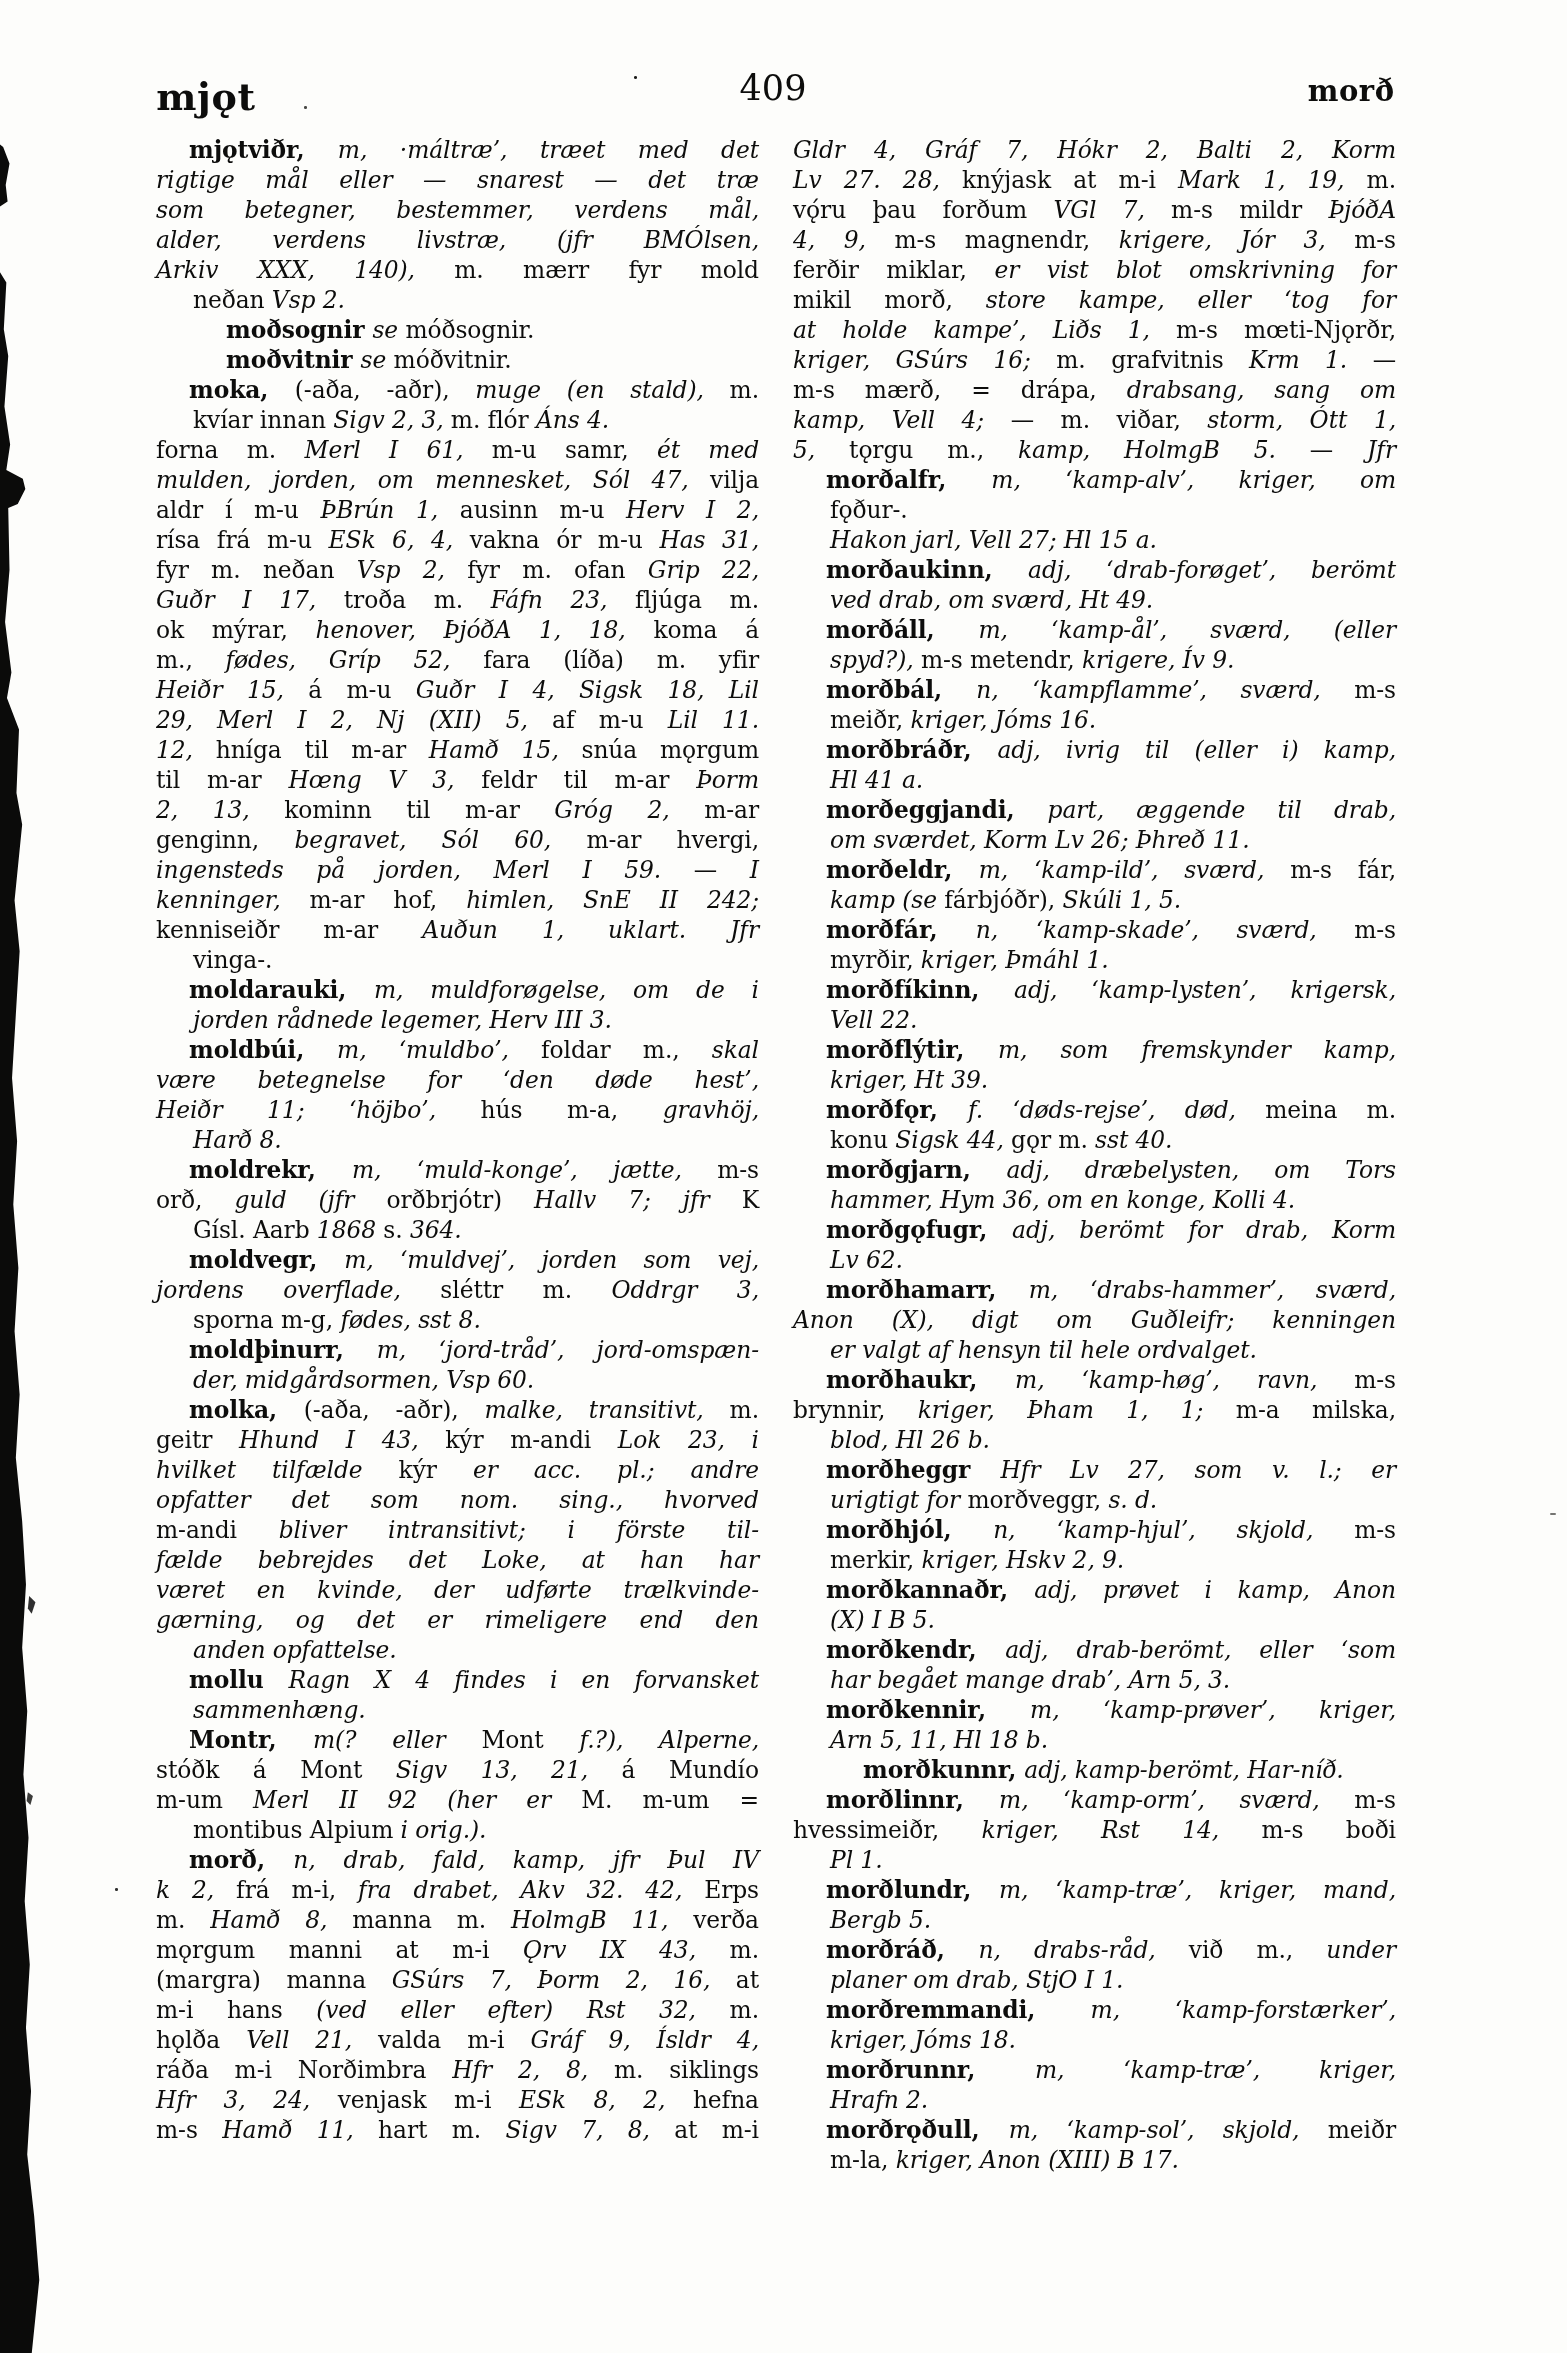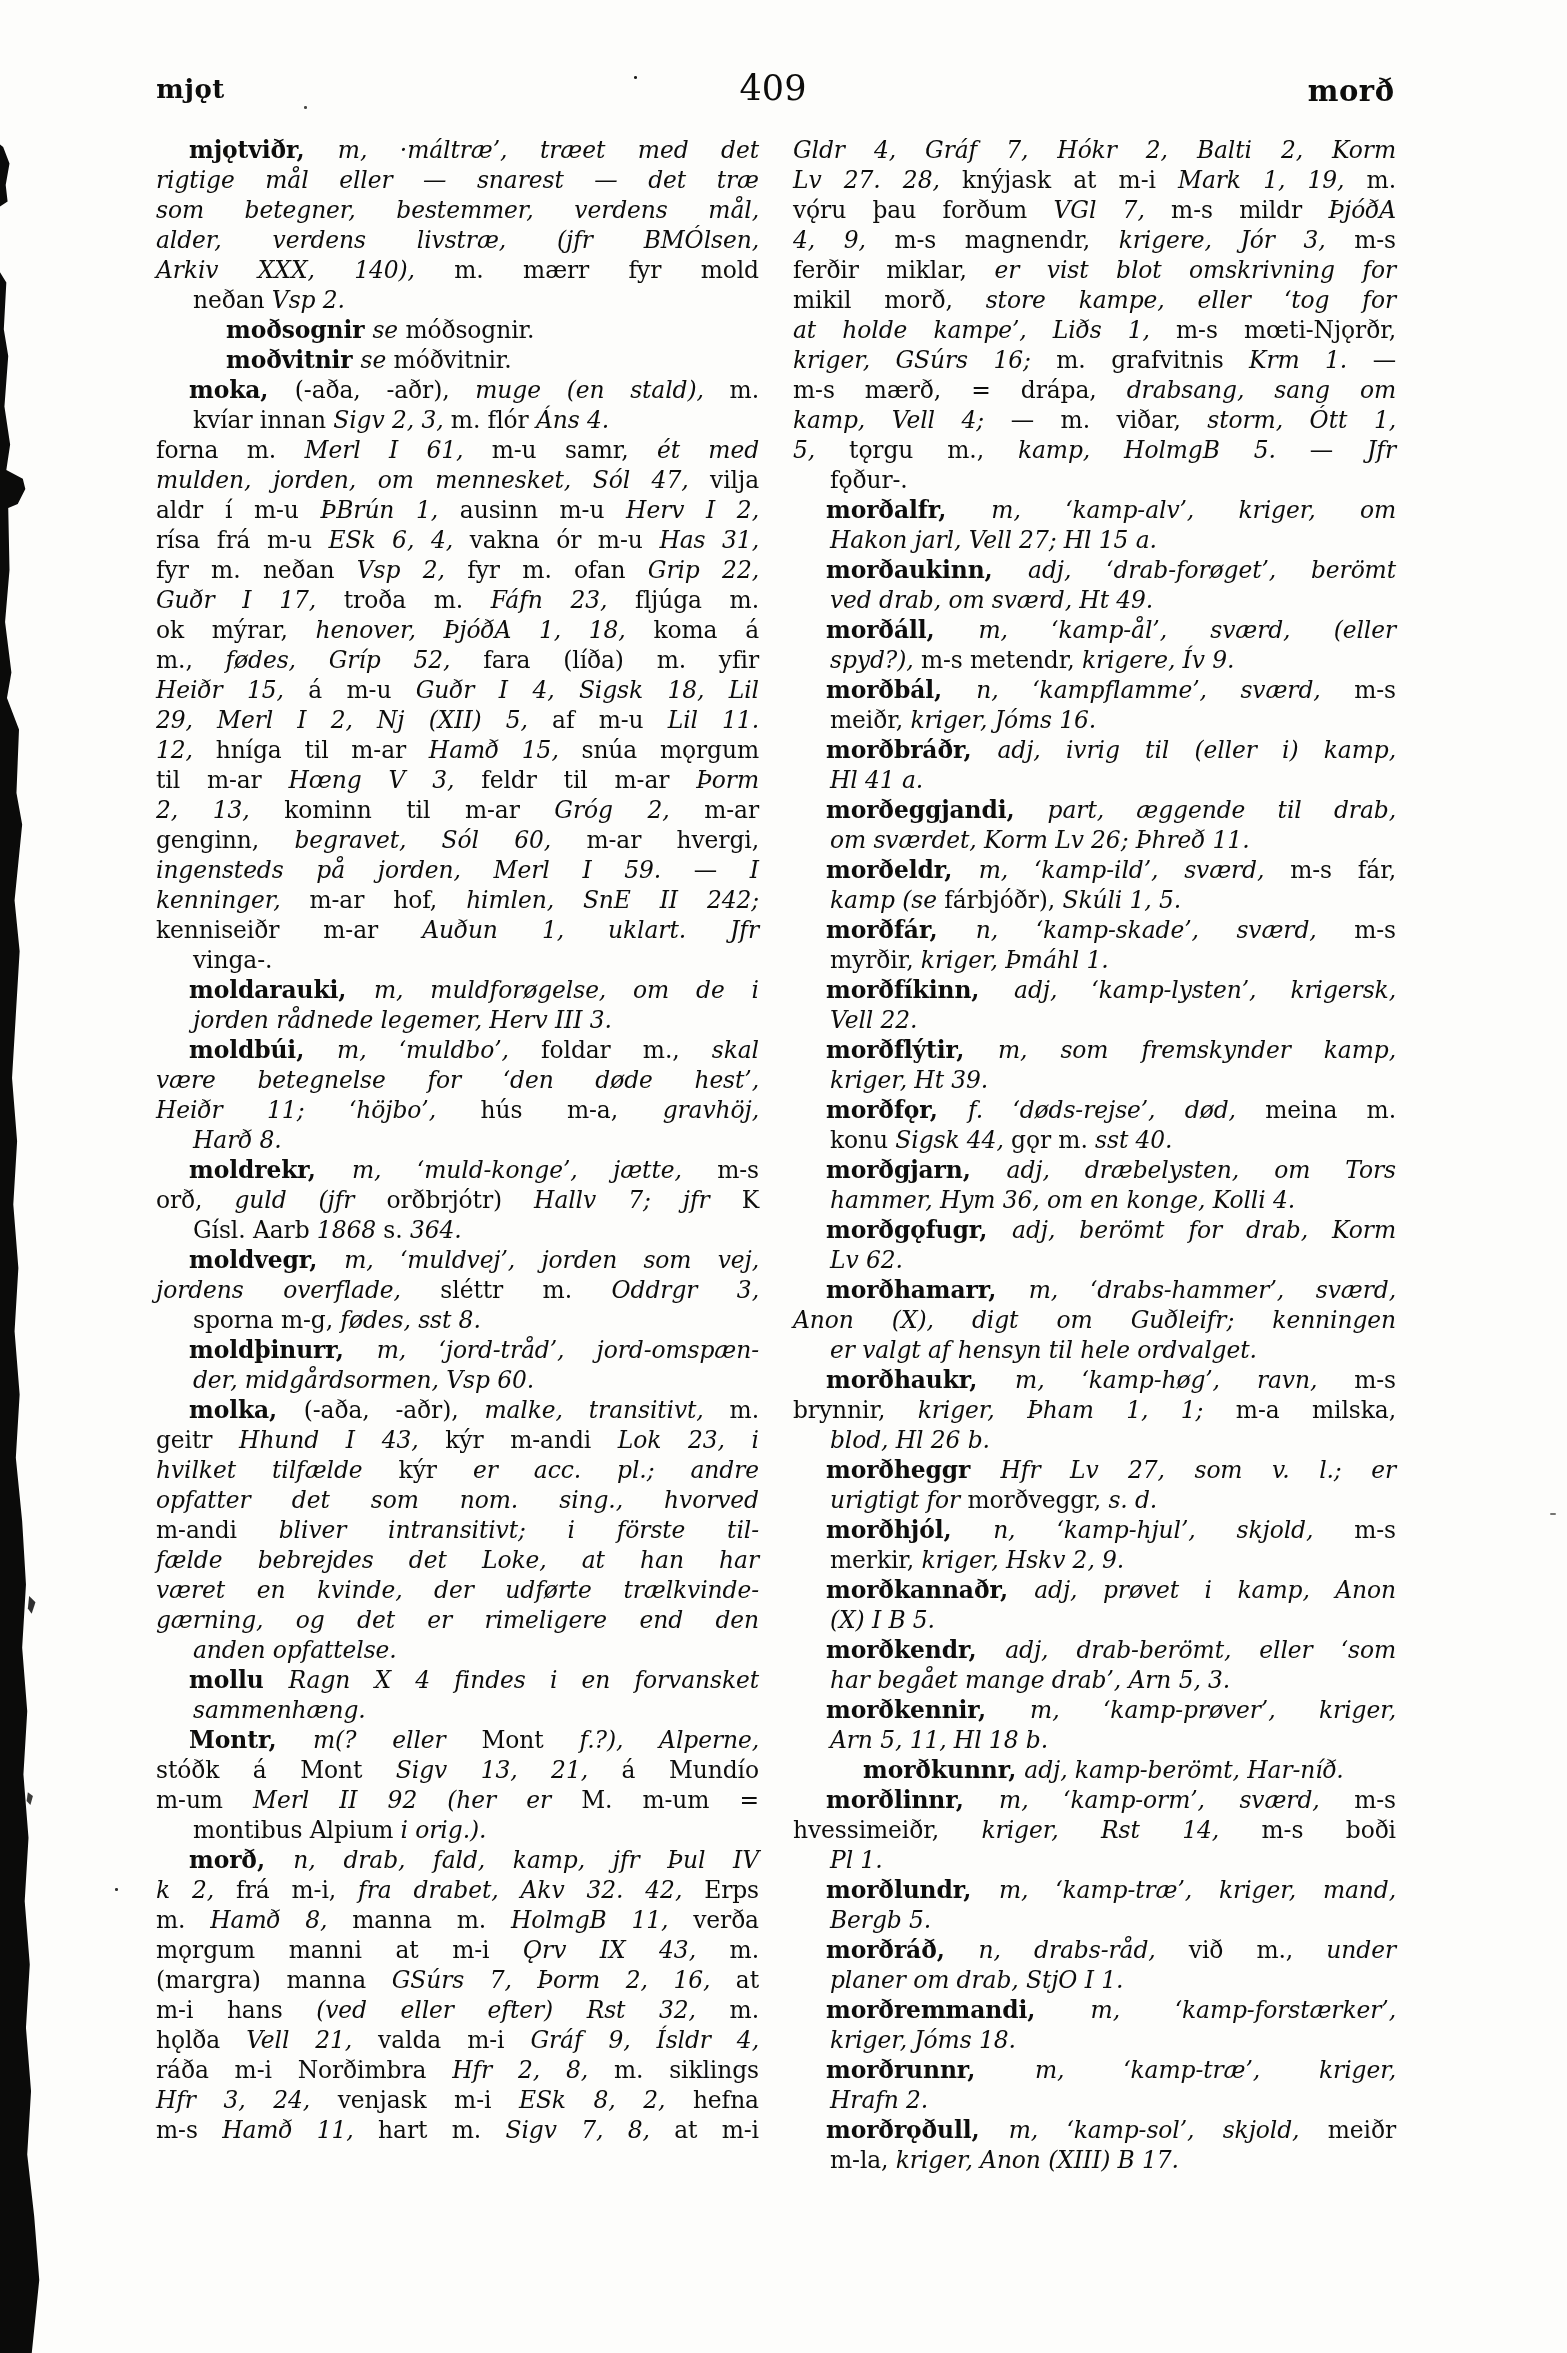--- a/index.html
+++ b/index.html
@@ -3,21 +3,21 @@
 <meta charset="utf-8">
 <style>
   html,body{margin:0;padding:0;}
   body{
     width:1568px;height:2354px;position:relative;
     background:#fdfdfb;color:#0d0d0c;
     font-family:"DejaVu Serif", serif;
     overflow:hidden;
   }
   .hdr{position:absolute;top:68px;left:150px;width:1246px;height:51px;}
-  .hdr .hl{position:absolute;left:6.3px;top:6.3px;font-weight:bold;font-size:26px;letter-spacing:0.6px;}
+  .hdr .hl{position:absolute;left:6.3px;top:6.3px;font-weight:bold;font-size:38px;letter-spacing:0.6px;}
   .hdr .hc{position:absolute;left:50%;transform:translateX(-50%);top:0;font-size:35px;}
   .hdr .hr{position:absolute;right:1.3px;top:6.3px;font-weight:bold;font-size:29px;letter-spacing:0.6px;}
   .col{
     position:absolute;top:135px;width:603px;
     font-size:23.4px;line-height:30px;letter-spacing:-0.1px;
   }
   .col-left{left:156px;}
   .col-right{left:793px;}
   .ln{
     text-align:justify;
@@ -117,22 +117,22 @@
       <div class="ln"><span class="s-i">Lv 27. 28,</span><span class="s-r"> knýjask at m-i </span><span class="s-i">Mark 1, 19,</span><span class="s-r"> m.</span></div>
       <div class="ln"><span class="s-r">vǫ́ru þau forðum </span><span class="s-i">VGl 7,</span><span class="s-r"> m-s mildr </span><span class="s-i">ÞjóðA</span></div>
       <div class="ln"><span class="s-i">4, 9,</span><span class="s-r"> m-s magnendr, </span><span class="s-i">krigere, Jór 3,</span><span class="s-r"> m-s</span></div>
       <div class="ln"><span class="s-r">ferðir miklar, </span><span class="s-i">er vist blot omskrivning for</span></div>
       <div class="ln"><span class="s-r">mikil morð, </span><span class="s-i">store kampe, eller ‘tog for</span></div>
       <div class="ln"><span class="s-i">at holde kampe’, Liðs 1,</span><span class="s-r"> m-s mœti-Njǫrðr,</span></div>
       <div class="ln"><span class="s-i">kriger, GSúrs 16;</span><span class="s-r"> m. grafvitnis </span><span class="s-i">Krm 1.</span><span class="s-r"> —</span></div>
       <div class="ln"><span class="s-r">m-s mærð, = drápa, </span><span class="s-i">drabsang, sang om</span></div>
       <div class="ln"><span class="s-i">kamp, Vell 4;</span><span class="s-r"> — m. viðar, </span><span class="s-i">storm, Ótt 1,</span></div>
       <div class="ln"><span class="s-i">5,</span><span class="s-r"> tǫrgu m., </span><span class="s-i">kamp, HolmgB 5.</span><span class="s-r"> — </span><span class="s-i">Jfr</span></div>
+      <div class="ln i"><span class="s-b">morðalfr, </span><span class="s-i">m, ‘kamp-alv’, kriger, om</span></div>
       <div class="ln e"><span class="s-r">fǫður-.</span></div>
-      <div class="ln i"><span class="s-b">morðalfr, </span><span class="s-i">m, ‘kamp-alv’, kriger, om</span></div>
       <div class="ln e"><span class="s-i">Hakon jarl, Vell 27; Hl 15 a.</span></div>
       <div class="ln i"><span class="s-b">morðaukinn, </span><span class="s-i">adj, ‘drab-forøget’, berömt</span></div>
       <div class="ln e"><span class="s-i">ved drab, om sværd, Ht 49.</span></div>
       <div class="ln i"><span class="s-b">morðáll, </span><span class="s-i">m, ‘kamp-ål’, sværd, (eller</span></div>
       <div class="ln e"><span class="s-i">spyd?),</span><span class="s-r"> m-s metendr, </span><span class="s-i">krigere, Ív 9.</span></div>
       <div class="ln i"><span class="s-b">morðbál, </span><span class="s-i">n, ‘kampflamme’, sværd,</span><span class="s-r"> m-s</span></div>
       <div class="ln e"><span class="s-r">meiðr, </span><span class="s-i">kriger, Jóms 16.</span></div>
       <div class="ln i"><span class="s-b">morðbráðr, </span><span class="s-i">adj, ivrig til (eller i) kamp,</span></div>
       <div class="ln e"><span class="s-i">Hl 41 a.</span></div>
       <div class="ln i"><span class="s-b">morðeggjandi, </span><span class="s-i">part, æggende til drab,</span></div>

